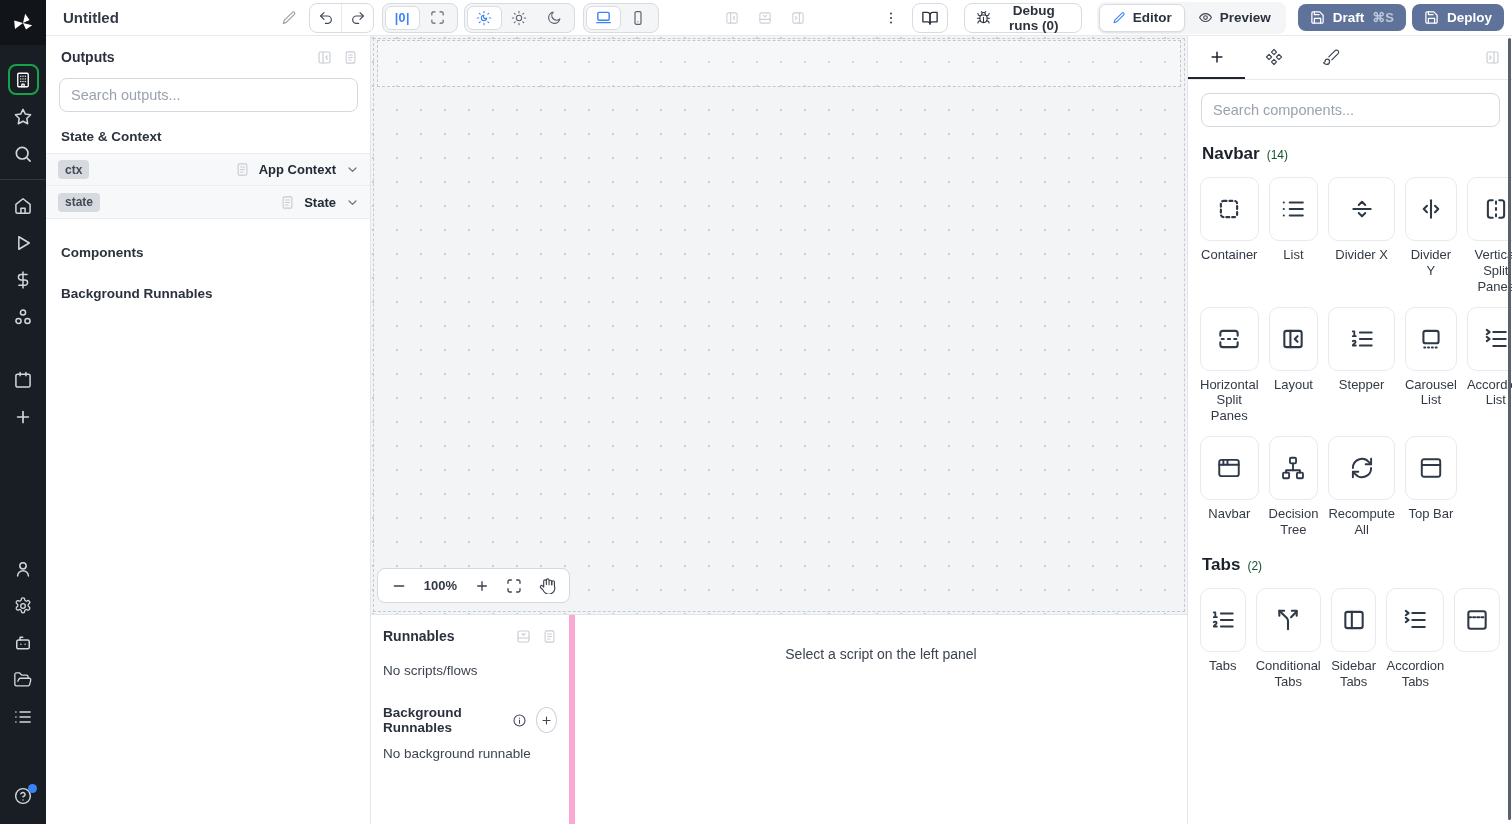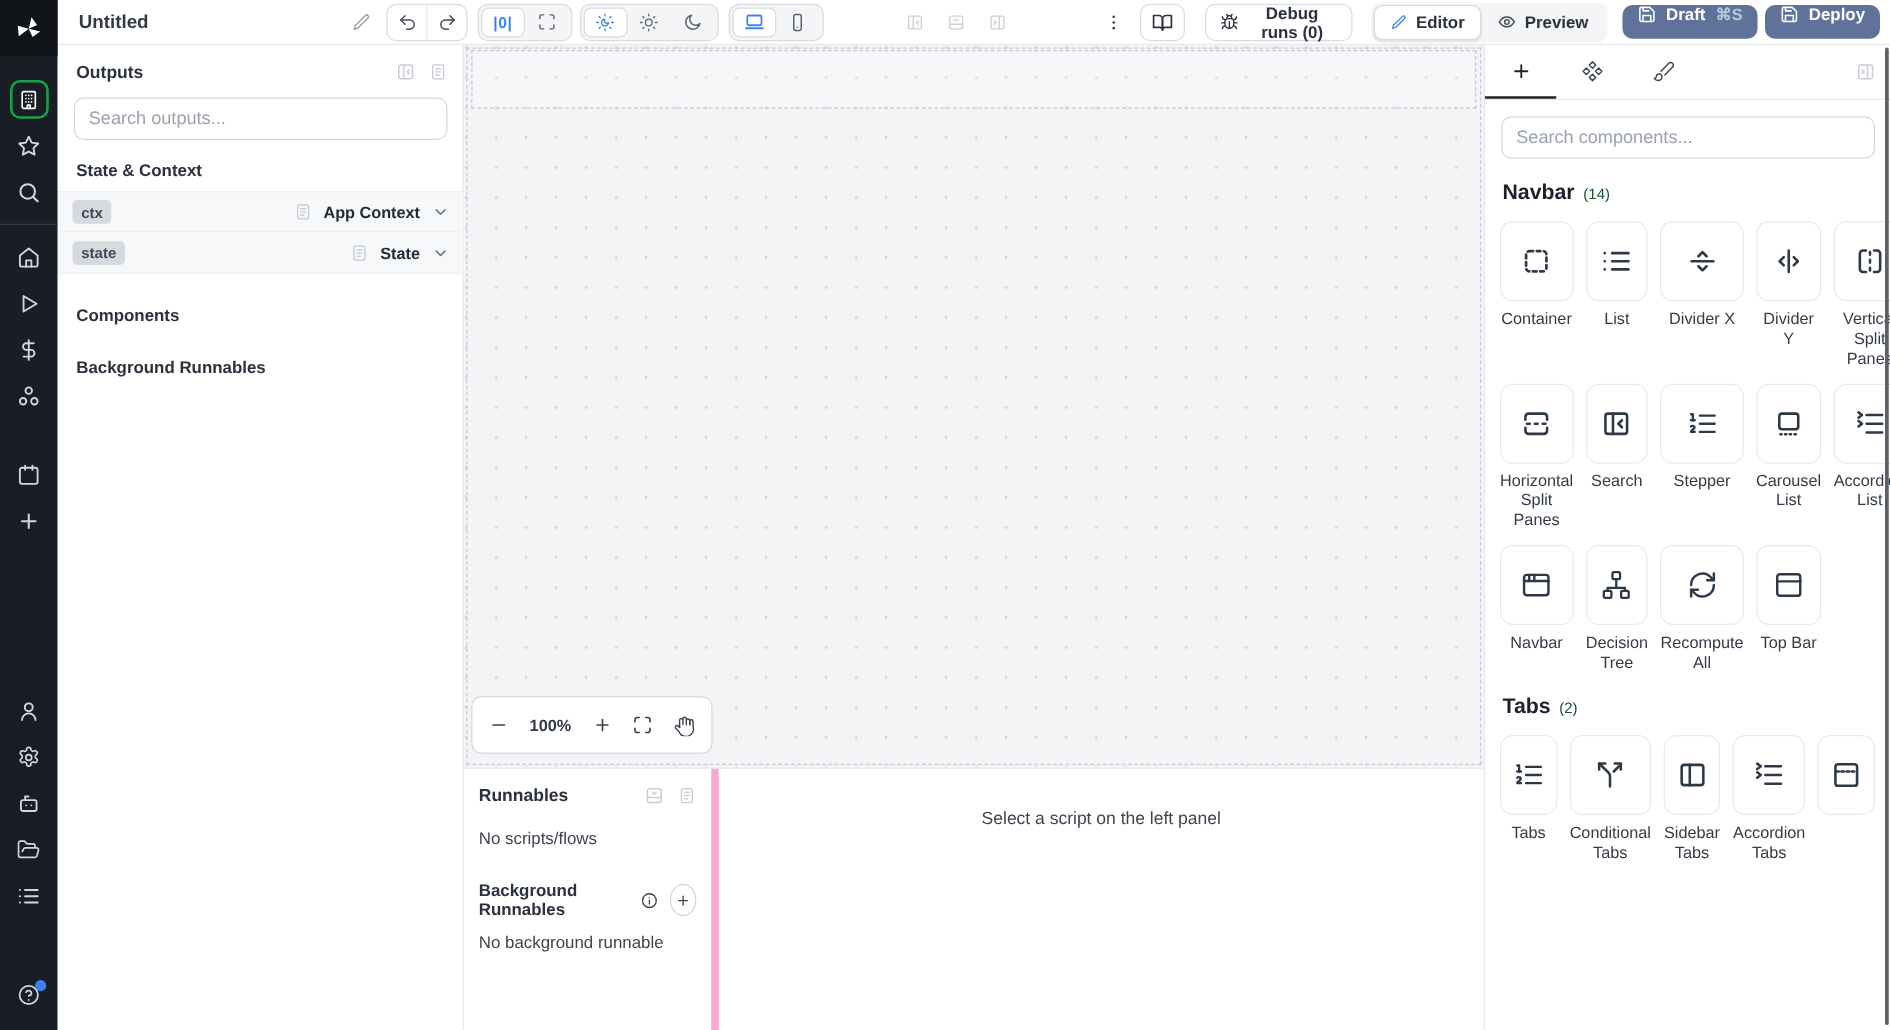--- a/index.html
+++ b/index.html
@@ -36,21 +36,21 @@
   .chip.on{background:#fff;border:1px solid #d8dbe0;color:#3b82f6}
   .zerotxt{font-size:12.5px;font-weight:700;letter-spacing:.5px}
   .palepanels{display:flex;align-items:center;gap:19px;color:#ccd1d8;margin-left:66px}
   .btn{display:flex;align-items:center;gap:7px;height:30px;border:1px solid #d8dbe0;background:#fff;border-radius:8px;padding:0 11px;font-size:13.5px;font-weight:700;color:#2c333e}
   .btn.sq{width:44px;justify-content:center;padding:0}
   .seg{display:flex;align-items:center;background:#f4f5f7;border-radius:8px;padding:2px;height:32px;margin-left:15px}
   .segbtn{display:flex;align-items:center;gap:7px;height:28px;padding:0 12px;border-radius:7px;font-size:13.5px;font-weight:700;color:#2c333e;border:1px solid transparent;background:none}
   .segbtn.on{background:#fff;border-color:#d8dbe0;box-shadow:0 1px 2px rgba(0,0,0,.08)}
   .segbtn .blue{color:#3b82f6}
   .segbtn .gray{color:#3f4754}
-  .primary{display:flex;gap:8px;height:27px;padding:0 12px;border-radius:8px;background:#5f7299;color:#fff;font-size:13.5px;font-weight:700;border:none}
+  .primary{display:flex;align-items:center;gap:8px;height:27px;padding:0 12px;border-radius:8px;background:#5f7299;color:#fff;font-size:13.5px;font-weight:700;border:none}
   .kbd{color:#bdc7da;font-weight:700;font-size:13px}
 
   
   .outputs{position:absolute;left:46px;top:36px;width:325px;height:788px;background:#fff;border-right:1px solid #e2e5e9}
   .out-head{display:flex;align-items:center;padding:13px 12px 0 15px}
   .panel-title{font-size:14px;font-weight:700;color:#2b323d}
   .headicons{margin-left:auto;display:flex;gap:11px;color:#c8cdd4}
   .search{display:block;margin:13px 13px 0;width:299px;height:34px;border:1px solid #d4d8dd;border-radius:8px;padding:0 11px;font-size:14.5px;color:#333;outline:none;font-family:inherit;background:#fff}
   .search::placeholder{color:#9aa2ad}
   .sec-label{font-size:13.5px;font-weight:700;color:#2b323d;margin:17px 15px 9px}
@@ -60,21 +60,21 @@
   .rowspacer{flex:1}
   .rowlabel{font-size:13px;font-weight:700;color:#222a36;margin:0 9px 0 9px}
   .out-row .doc{color:#c5cad2}
   .out-row .chev{color:#6a7280}
   .mt24{margin-top:26px}
 
   
   .canvas{position:absolute;left:371px;top:36px;width:816px;height:578px;background:#f3f4f6;background-image:radial-gradient(#c9cdd4 1.1px,transparent 1.3px);background-size:24px 24px;background-position:14px 14px}
   .canvas-border{position:absolute;inset:2px;border:1px dashed #c6cad2;pointer-events:none}
   .droprow{position:absolute;left:6px;right:6px;top:4px;height:47px;border:1px dashed #c3c7cf;background:rgba(255,255,255,.25)}
-  .zoombar{position:absolute;left:6px;bottom:11px;width:193px;height:46px;background:#fff;border:1px solid #d4d8dd;border-radius:8px;display:flex;align-items:center;justify-content:space-between;padding:0 13px;z-index:2}
+  .zoombar{position:absolute;left:6px;bottom:11px;width:193px;height:35px;background:#fff;border:1px solid #d4d8dd;border-radius:8px;display:flex;align-items:center;justify-content:space-between;padding:0 13px;z-index:2}
   .zoombar .iconbtn{color:#3a414d}
   .zoomlabel{font-size:13px;font-weight:600;color:#333a45}
 
   
   .bottom{position:absolute;left:371px;top:614px;width:816px;height:210px;background:#fff;border-top:1px solid #e2e5e9;display:flex}
   .runn{width:204px;border-right:6px solid #f9a8d4;padding:13px 12px 0 12px}
   .runn-head{display:flex;align-items:center}
   .muted{font-size:13.5px;color:#3d4450;margin-top:19px}
   .bg-head{display:flex;align-items:center;gap:7px;margin-top:27px}
   .bg-title{font-size:13.5px;font-weight:700;color:#2b323d}
@@ -695,21 +695,21 @@
         <div class="cellc">
           <div class="card">
             <span class="icn i26">
               <svg viewBox="0 0 24 24" fill="none" stroke="currentColor" stroke-width="1.9" stroke-linecap="round" stroke-linejoin="round">
                 <rect x="4" y="4.5" width="16" height="15" rx="2"></rect>
                 <path d="M9.6 4.5v15"></path>
                 <path d="m16.2 14.6-2.6-2.6 2.6-2.6"></path>
               </svg>
             </span>
           </div>
-          <div class="clabel">Search</div>
+          <div class="clabel">Layout</div>
         </div>
         <div class="cellc">
           <div class="card">
             <span class="icn i26">
               <svg viewBox="0 0 24 24" fill="none" stroke="currentColor" stroke-width="1.7" stroke-linecap="round" stroke-linejoin="round">
                 <path d="M10 6h11M10 12h11M10 18h11"></path>
                 <path d="M3.5 5h1.4v4.4"></path>
                 <path d="M3.5 9.4h2.8"></path>
                 <path d="M6.3 18H3.5c0-1.4 2.6-1.7 2.6-3.3 0-.8-.7-1.2-1.4-1.2-.6 0-1 .2-1.2.6"></path>
               </svg>

